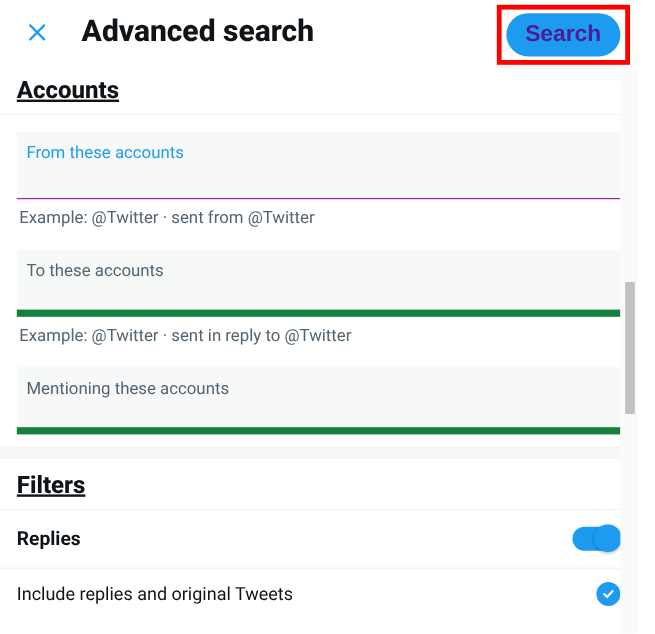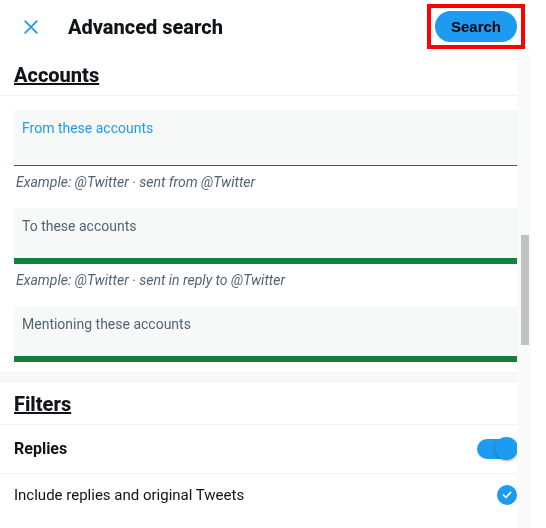--- a/index.html
+++ b/index.html
@@ -53,38 +53,38 @@
       align-items: center;
       justify-content: center;
       cursor: pointer;
       border-radius: 50%;
     }
     .close-icon svg {
       width: 20px;
       height: 20px;
     }
     .header-title {
-      font-size: 20px;
+      font-size: 25px;
       font-weight: 800;
       margin-left: 20px;
       color: #0f1419;
     }
     .search-btn-wrap {
       position: absolute;
       right: 6px;
       top: 4px;
       border: 4px solid #ff0000;
       padding: 3px 4px;
     }
     .search-btn {
       background: #1d9bf0;
-      color: #000000;
+      color: #4c1d95;
       border: none;
       border-radius: 9999px;
-      font-size: 15px;
+      font-size: 19px;
       font-weight: 700;
       padding: 7px 16px;
       cursor: pointer;
       min-width: 62px;
       text-align: right;
     }
     .content {
       height: 475px;
       overflow-y: hidden;
       position: relative;
@@ -121,21 +121,20 @@
       align-items: flex-start;
     }
     .input-label {
       font-size: 14px;
       color: #536471;
     }
     .example-text {
       font-size: 14px;
       color: #536471;
       padding: 8px 2px 4px;
-      font-style: italic;
     }
     .divider-thick {
       height: 10px;
       background: #f7f9f9;
       border-top: 1px solid #eff3f4;
       border-bottom: 1px solid #eff3f4;
       margin-top: 10px;
     }
     .filter-row {
       display: flex;

